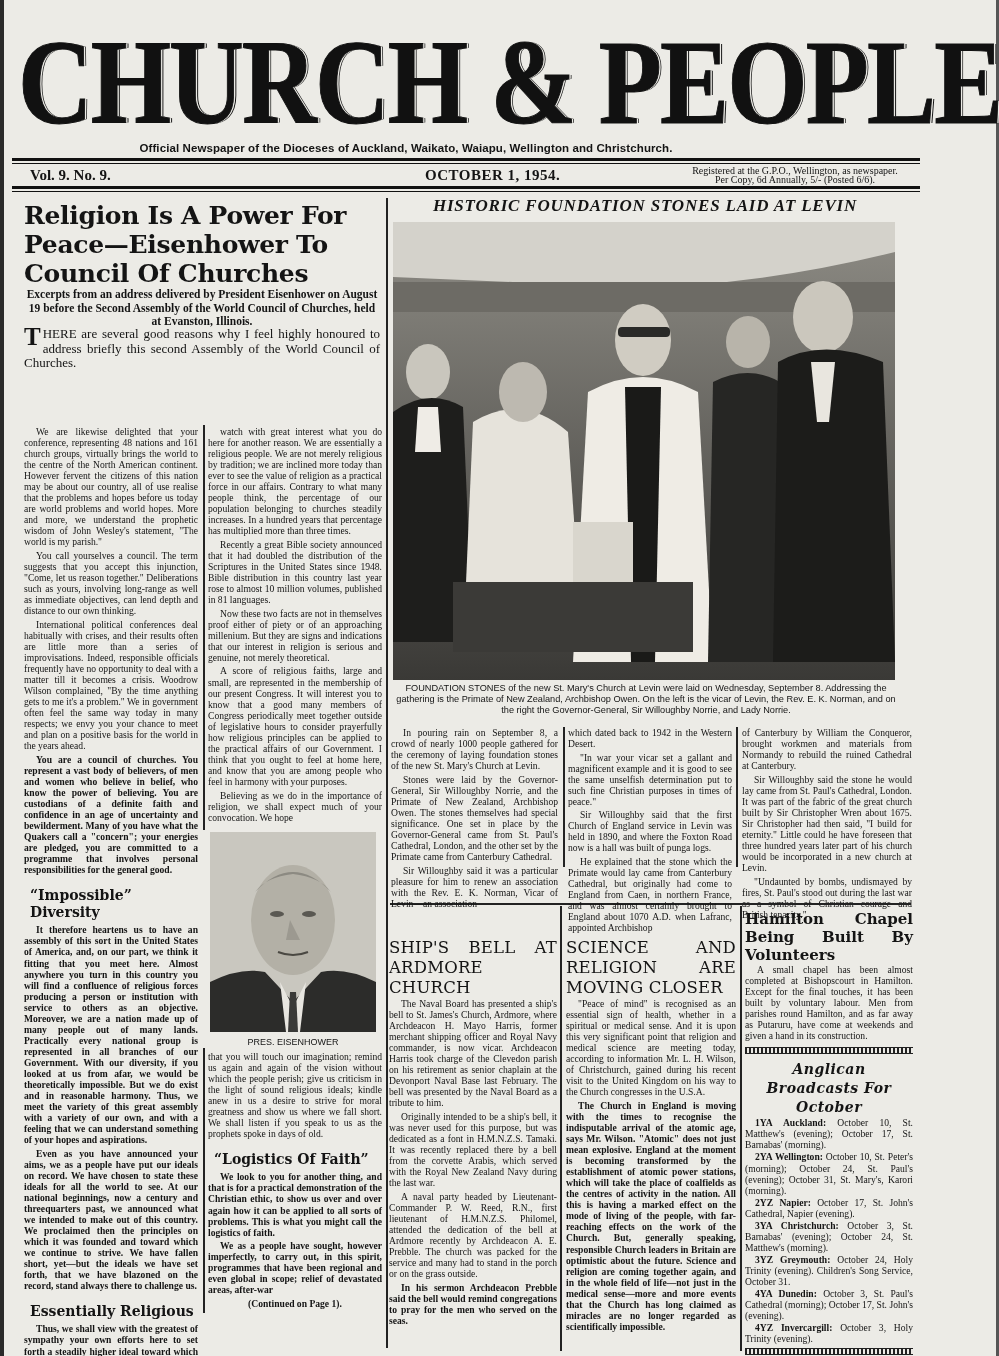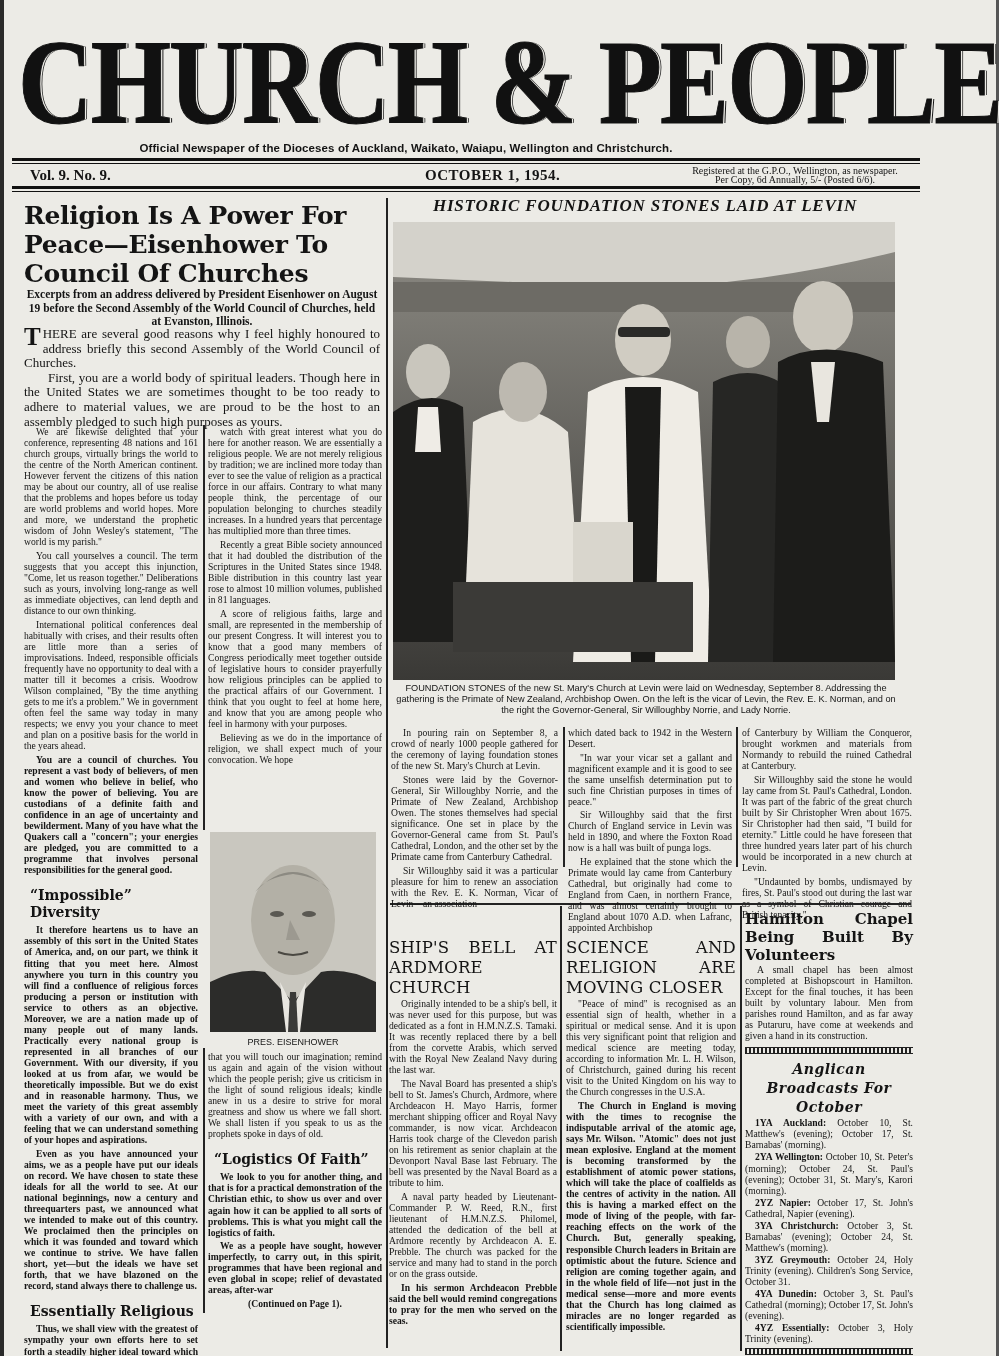--- a/index.html
+++ b/index.html
@@ -137,38 +137,38 @@
 <div class="vrule" style="left:736px; top:727px; height:140px;"></div>
 <div class="hrule" style="left:390px; top:903px; width:520px;"></div>
 <div class="vrule" style="left:560px; top:906px; height:445px;"></div>
 <div class="vrule" style="left:740px; top:906px; height:445px;"></div>
 
 <article>
   <h1 class="lead-head">Religion Is A Power For Peace—Eisenhower To Council Of Churches</h1>
   <div class="lead-deck">Excerpts from an address delivered by President Eisenhower on August 19 before the Second Assembly of the World Council of Churches, held at Evanston, Illinois.</div>
   <div class="lead-intro">
     <p><span class="dropcap">T</span><span>HERE are several good reasons why I feel highly honoured to address briefly this second Assembly of the World Council of Churches.</span></p>
-    <p>First, you are a world body of spiritual leaders. Though here in the United States we are sometimes thought to be too ready to adhere to material values, we are proud to be the host to an assembly pledged to such high purposes as yours.</p>
   </div>
 
   <div class="col" style="left:24px; top:426px; width:174px;">
     <p>We are likewise delighted that your conference, representing 48 nations and 161 church groups, virtually brings the world to the centre of the North American continent. However fervent the citizens of this nation may be about our country, all of use realise that the problems and hopes before us today are world problems and world hopes. More and more, we understand the prophetic wisdom of John Wesley's statement, "The world is my parish."</p>
     <p>You call yourselves a council. The term suggests that you accept this injunction, "Come, let us reason together." Deliberations such as yours, involving long-range as well as immediate objectives, can lend depth and distance to our own thinking.</p>
     <p>International political conferences deal habitually with crises, and their results often are little more than a series of improvisations. Indeed, responsible officials frequently have no opportunity to deal with a matter till it becomes a crisis. Woodrow Wilson complained, "By the time anything gets to me it's a problem." We in government often feel the same way today in many respects; we envy you your chance to meet and plan on a positive basis for the world in the years ahead.</p>
     <p class="bold-col">You are a council of churches. You represent a vast body of believers, of men and women who believe in belief, who know the power of believing. You are custodians of a definite faith and confidence in an age of uncertainty and bewilderment. Many of you have what the Quakers call a "concern"; your energies are pledged, you are committed to a programme that involves personal responsibilities for the general good.</p>
     <h3>“Impossible” Diversity</h3>
     <p class="bold-col">It therefore heartens us to have an assembly of this sort in the United States of America, and, on our part, we think it fitting that you meet here. Almost anywhere you turn in this country you will find a confluence of religious forces producing a person or institution with service to others as an objective. Moreover, we are a nation made up of many people out of many lands. Practically every national group is represented in all branches of our Government. With our diversity, if you looked at us from afar, we would be theoretically impossible. But we do exist and in reasonable harmony. Thus, we meet the variety of this great assembly with a variety of our own, and with a feeling that we can understand something of your hopes and aspirations.</p>
     <p class="bold-col">Even as you have announced your aims, we as a people have put our ideals on record. We have chosen to state these ideals for all the world to see. At our national beginnings, now a century and threequarters past, we announced what we intended to make out of this country. We proclaimed then the principles on which it was founded and toward which we continue to strive. We have fallen short, yet—but the ideals we have set forth, that we have blazoned on the record, stand always there to challenge us.</p>
     <h3>Essentially Religious</h3>
     <p class="bold-col">Thus, we shall view with the greatest of sympathy your own efforts here to set forth a steadily higher ideal toward which man in his growth must always move. We will</p>
   </div>
 
   <div class="col" style="left:208px; top:426px; width:174px;">
     <p>watch with great interest what you do here for another reason. We are essentially a religious people. We are not merely religious by tradition; we are inclined more today than ever to see the value of religion as a practical force in our affairs. Contrary to what many people think, the percentage of our population belonging to churches steadily increases. In a hundred years that percentage has multiplied more than three times.</p>
     <p>Recently a great Bible society announced that it had doubled the distribution of the Scriptures in the United States since 1948. Bible distribution in this country last year rose to almost 10 million volumes, published in 81 languages.</p>
+    <p>Now these two facts are not in themselves proof either of piety or of an approaching millenium. But they are signs and indications that our interest in religion is serious and genuine, not merely theoretical.</p>
     <p>A score of religious faiths, large and small, are represented in the membership of our present Congress. It will interest you to know that a good many members of Congress periodically meet together outside of legislative hours to consider prayerfully how religious principles can be applied to the practical affairs of our Government. I think that you ought to feel at home here, and know that you are among people who feel in harmony with your purposes.</p>
     <p>Believing as we do in the importance of religion, we shall expect much of your convocation. We hope</p>
   </div>
 
   <div class="eisen-photo">
     <svg width="166" height="200" viewBox="0 0 166 200">
       <rect width="166" height="200" fill="#c9c7bf"></rect>
       <path d="M0 200 L0 150 Q30 135 55 140 L83 170 L111 140 Q136 135 166 150 L166 200 Z" fill="#2c2c2a"></path>
       <path d="M70 150 L83 175 L96 150 L90 200 L76 200 Z" fill="#e8e6e0"></path>
       <path d="M80 160 L86 160 L88 200 L78 200 Z" fill="#3a3a38"></path>
@@ -243,22 +243,22 @@
   <div class="col" style="left:742px; top:727px; width:170px;">
     <p style="text-indent:0">of Canterbury by William the Conqueror, brought workmen and materials from Normandy to rebuild the ruined Cathedral at Canterbury.</p>
     <p>Sir Willoughby said the stone he would lay came from St. Paul's Cathedral, London. It was part of the fabric of the great church built by Sir Christopher Wren about 1675. Sir Christopher had then said, "I build for eternity." Little could he have foreseen that three hundred years later part of his church would be incorporated in a new church at Levin.</p>
     <p>"Undaunted by bombs, undismayed by fires, St. Paul's stood out during the last war as a symbol of Christian courage and British tenacity."</p>
   </div>
   <div class="hrule" style="left:741px; top:903px; width:170px;"></div>
 </section>
 
 <section class="col" style="left:389px; top:910px; width:168px;">
   <h2 class="story-head-caps">SHIP'S BELL AT ARDMORE CHURCH</h2>
+  <p>The Naval Board has presented a ship's bell to St. James's Church, Ardmore, where Archdeacon H. Mayo Harris, former merchant shipping officer and Royal Navy commander, is now vicar. Archdeacon Harris took charge of the Clevedon parish on his retirement as senior chaplain at the Devonport Naval Base last February. The bell was presented by the Naval Board as a tribute to him.</p>
   <p>Originally intended to be a ship's bell, it was never used for this purpose, but was dedicated as a font in H.M.N.Z.S. Tamaki. It was recently replaced there by a bell from the corvette Arabis, which served with the Royal New Zealand Navy during the last war.</p>
-  <p>The Naval Board has presented a ship's bell to St. James's Church, Ardmore, where Archdeacon H. Mayo Harris, former merchant shipping officer and Royal Navy commander, is now vicar. Archdeacon Harris took charge of the Clevedon parish on his retirement as senior chaplain at the Devonport Naval Base last February. The bell was presented by the Naval Board as a tribute to him.</p>
   <p>A naval party headed by Lieutenant-Commander P. W. Reed, R.N., first lieutenant of H.M.N.Z.S. Philomel, attended the dedication of the bell at Ardmore recently by Archdeacon A. E. Prebble. The church was packed for the service and many had to stand in the porch or on the grass outside.</p>
   <p class="bold-col">In his sermon Archdeacon Prebble said the bell would remind congregations to pray for the men who served on the seas.</p>
 </section>
 
 <section class="col" style="left:566px; top:910px; width:170px;">
   <h2 class="story-head-caps">SCIENCE AND RELIGION ARE MOVING CLOSER</h2>
   <p>"Peace of mind" is recognised as an essential sign of health, whether in a spiritual or medical sense. And it is upon this very significant point that religion and medical science are meeting today, according to information Mr. L. H. Wilson, of Christchurch, gained during his recent visit to the United Kingdom on his way to the Church congresses in the U.S.A.</p>
   <p class="bold-col">The Church in England is moving with the times to recognise the indisputable arrival of the atomic age, says Mr. Wilson. "Atomic" does not just mean explosive. England at the moment is becoming transformed by the establishment of atomic power stations, which will take the place of coalfields as the centres of activity in the nation. All this is having a marked effect on the mode of living of the people, with far-reaching effects on the work of the Church. But, generally speaking, responsible Church leaders in Britain are optimistic about the future. Science and religion are coming together again, and in the whole field of life—not just in the medical sense—more and more events that the Church has long claimed as miracles are no longer regarded as scientifically impossible.</p>
 </section>
 
@@ -267,16 +267,16 @@
   <p>A small chapel has been almost completed at Bishopscourt in Hamilton. Except for the final touches, it has been built by voluntary labour. Men from parishes round Hamilton, and as far away as Putaruru, have come at weekends and given a hand in its construction.</p>
   <div class="ornament-rule" style="margin:6px 0 6px 0;"></div>
   <h2 class="broadcast-head">Anglican Broadcasts For October</h2>
   <div class="bcast">
     <p><b>1YA Auckland:</b> <span>October 10, St. Matthew's (evening); October 17, St. Barnabas' (morning).</span></p>
     <p><b>2YA Wellington:</b> <span>October 10, St. Peter's (morning); October 24, St. Paul's (evening); October 31, St. Mary's, Karori (morning).</span></p>
     <p><b>2YZ Napier:</b> <span>October 17, St. John's Cathedral, Napier (evening).</span></p>
     <p><b>3YA Christchurch:</b> <span>October 3, St. Barnabas' (evening); October 24, St. Matthew's (morning).</span></p>
     <p><b>3YZ Greymouth:</b> <span>October 24, Holy Trinity (evening). Children's Song Service, October 31.</span></p>
     <p><b>4YA Dunedin:</b> <span>October 3, St. Paul's Cathedral (morning); October 17, St. John's (evening).</span></p>
-    <p><b>4YZ Essentially:</b> <span>October 3, Holy Trinity (evening).</span></p>
+    <p><b>4YZ Invercargill:</b> <span>October 3, Holy Trinity (evening).</span></p>
   </div>
   <div class="ornament-rule" style="margin-top:4px;"></div>
 </section>
 
 </body></html>

